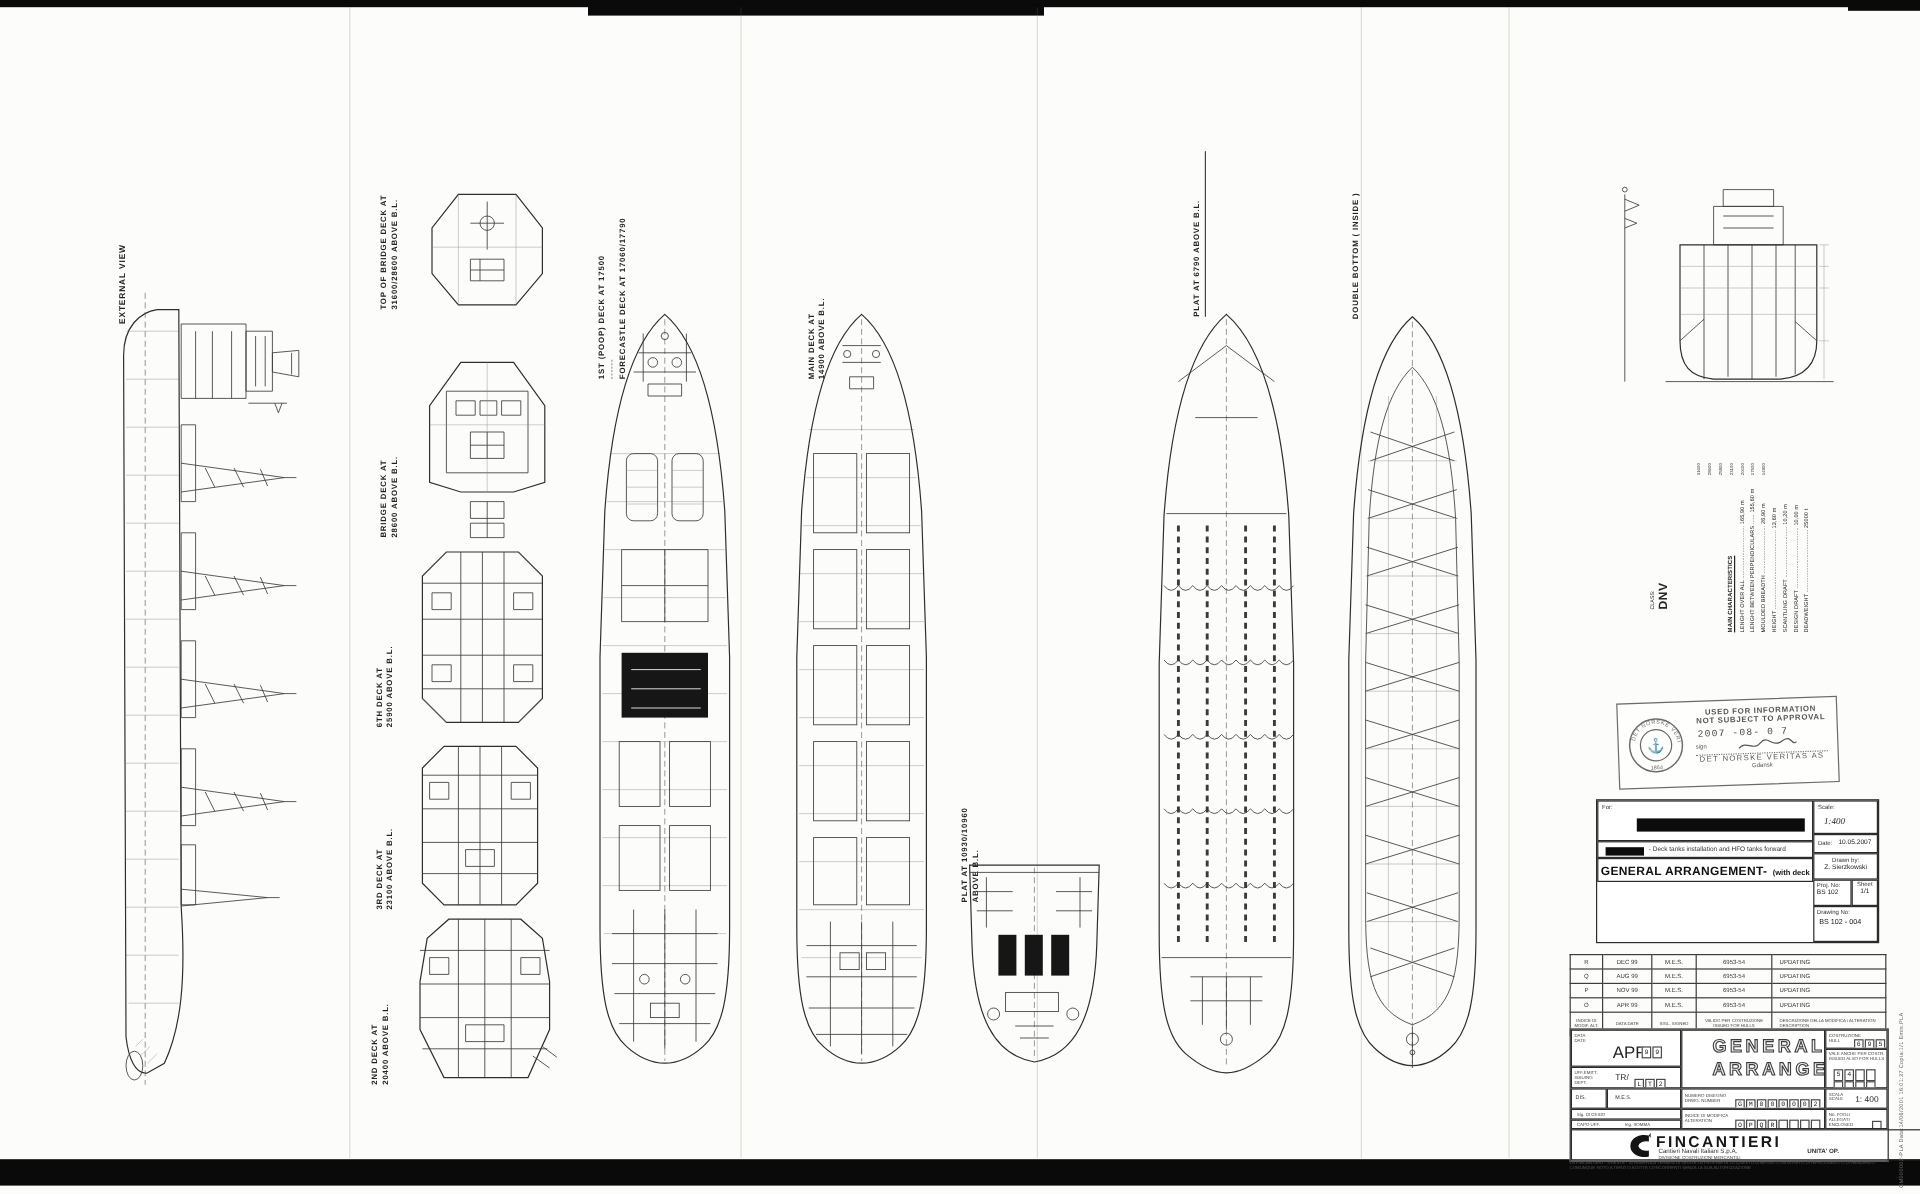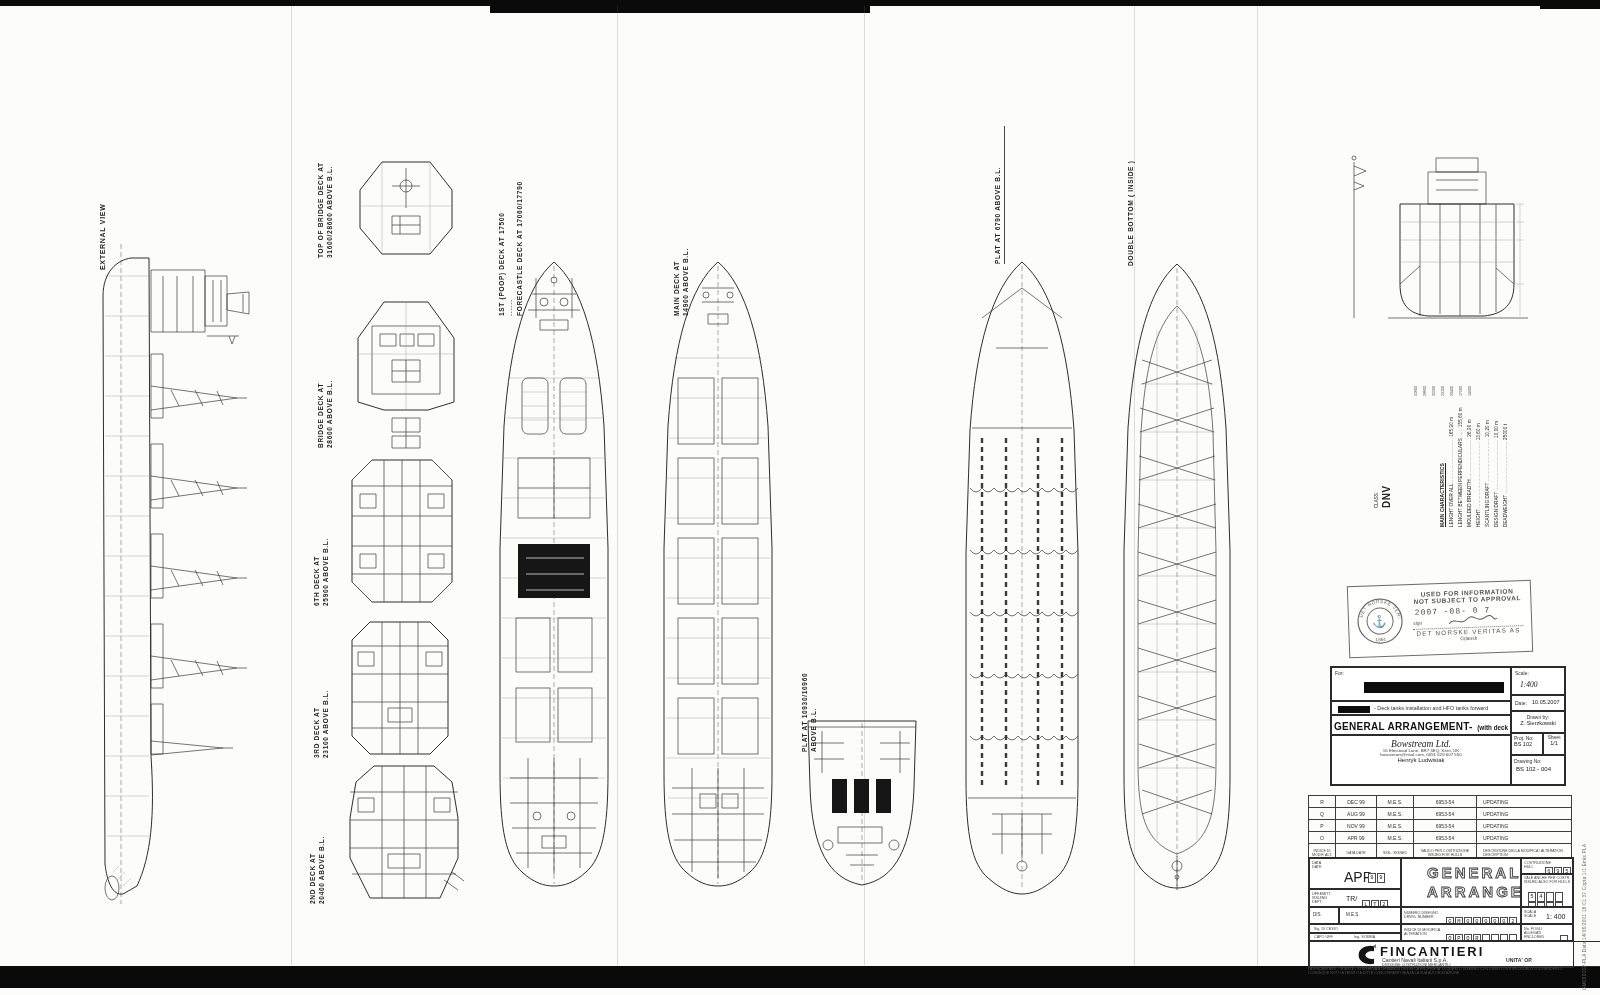--- a/index.html
+++ b/index.html
@@ -323,26 +323,20 @@
       <div class="redact" style="left:32px;top:14px;width:140px;height:11px;"></div>
     </div>
     <div class="cell" style="left:0;top:34px;width:180px;height:14px;">
       <div class="redact" style="left:6px;top:4px;width:32px;height:7px;"></div>
       <span class="t4" style="position:absolute;left:42px;top:3px;font-size:5.4px;">- Deck tanks installation and HFO tanks forward</span>
     </div>
     <div class="cell" style="left:0;top:48px;width:180px;height:20px;text-align:center;">
       <span class="ga-t">GENERAL ARRANGEMENT-</span>
       <span class="ga-s">(with deck tanks)</span>
     </div>
-    <div class="cell" style="left:0;top:68px;width:180px;height:50px;text-align:center;">
-      <div class="serif-i" style="font-size:9.5px;margin-top:3px;color:#222;">Bowstream Ltd.</div>
-      <div class="t3" style="font-size:4.4px;">16 Elmstead Lane, BR7 5EQ, Kent, UK</div>
-      <div class="t3" style="font-size:4.4px;">bowstream@mail.com, 0051 629 607 550</div>
-      <div class="t5" style="font-size:6px;">Henryk Ludwisiak</div>
-    </div>
 
     <div class="cell" style="left:180px;top:0;width:54px;height:28px;">
       <span class="lab" style="position:absolute;left:3px;top:2px;">Scale:</span>
       <span class="serif-i" style="position:absolute;left:8px;top:12px;font-size:7.5px;color:#222;">1:400</span>
     </div>
     <div class="cell" style="left:180px;top:28px;width:54px;height:16px;">
       <span class="lab" style="position:absolute;left:3px;top:4px;">Date:</span>
       <span class="t5" style="position:absolute;left:20px;top:3px;font-size:5.5px;">10.05.2007</span>
     </div>
     <div class="cell" style="left:180px;top:44px;width:54px;height:22px;text-align:center;">

